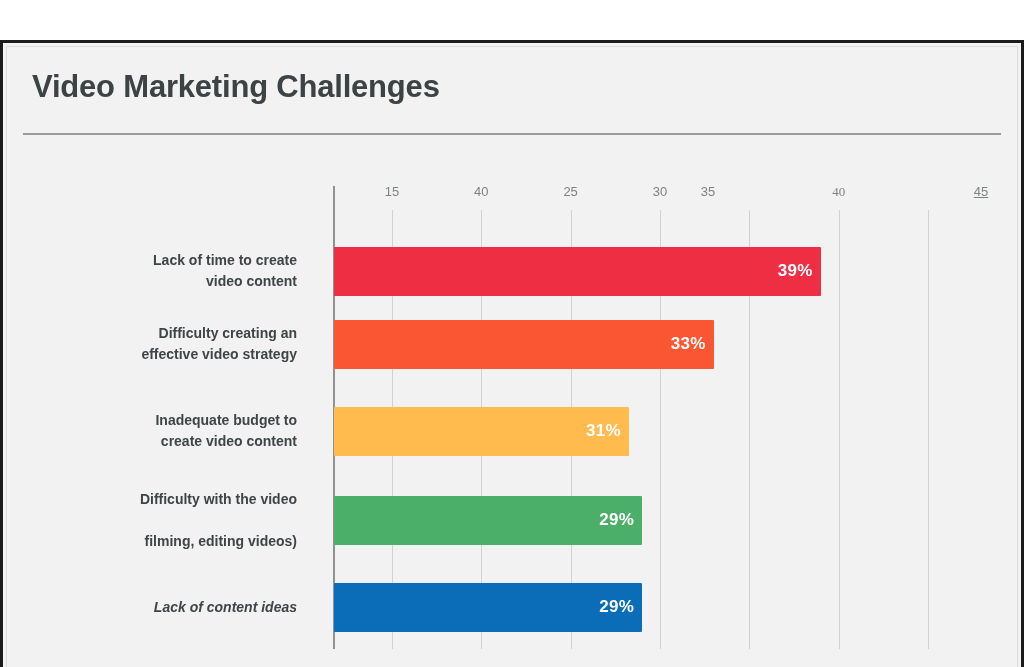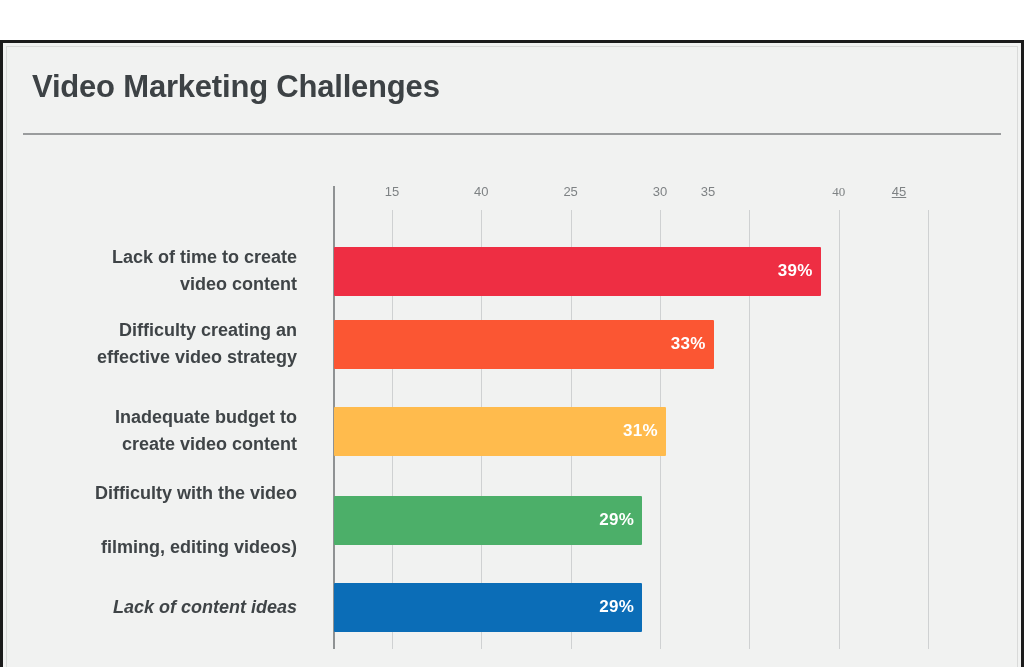--- a/index.html
+++ b/index.html
@@ -89,21 +89,21 @@
   .bar-row {
     position: absolute;
     left: 0;
     width: 100%;
   }
   .cat-label {
     position: absolute;
     right: 728px;           
     width: 290px;
     text-align: right;
-    font-size: 18px;
+    font-size: 14px;
     font-weight: bold;
     color: #3f4447;
     line-height: 1.5;
     transform: translateY(-50%);
   }
   .bar {
     position: absolute;
     left: 327px;
     border-radius: 1px;
     display: flex;
@@ -137,36 +137,36 @@
         <div class="tick-label" style="left: 474.296px;">40</div>
         <div class="gridline" style="left: 563.631px;"></div>
         <div class="tick-label" style="left: 563.631px;">25</div>
         <div class="gridline" style="left: 652.966px;"></div>
         <div class="tick-label" style="left: 652.966px;">30</div>
         <div class="gridline" style="left: 742.301px;"></div>
         <div class="tick-label" style="left: 701px;">35</div>
         <div class="gridline" style="left: 831.636px;"></div>
         <div class="tick-label" style="left: 831.636px; font-family: Liberation Serif, serif;">40</div>
         <div class="gridline" style="left: 920.971px;"></div>
-        <div class="tick-label" style="left: 892px; text-decoration: underline;">45</div>
+        <div class="tick-label" style="left: 974px; text-decoration: underline;">45</div>
         <div class="bar-row">
           <div class="cat-label" style="top: 224px;"><span>Lack of time to create</span><br><span>video content</span></div>
           <div class="bar" style="top: 199.5px; height: 49px; width: 486.769px; background: rgb(238, 46, 67);">
             <span class="bar-value">39%</span>
           </div>
         </div>
         <div class="bar-row">
           <div class="cat-label" style="top: 297px;"><span>Difficulty creating an</span><br><span>effective video strategy</span></div>
           <div class="bar" style="top: 272.5px; height: 49px; width: 379.567px; background: rgb(251, 86, 51);">
             <span class="bar-value">33%</span>
           </div>
         </div>
         <div class="bar-row">
           <div class="cat-label" style="top: 384px;"><span>Inadequate budget to</span><br><span>create video content</span></div>
-          <div class="bar" style="top: 359.5px; height: 49px; width: 332px; background: rgb(255, 187, 77);">
+          <div class="bar" style="top: 359.5px; height: 49px; width: 295px; background: rgb(255, 187, 77);">
             <span class="bar-value">31%</span>
           </div>
         </div>
         <div class="bar-row">
           <div class="cat-label" style="top: 473px;"><span>Difficulty with the video</span><br><br><span>filming, editing videos)</span></div>
           <div class="bar" style="top: 448.5px; height: 49px; width: 308.099px; background: rgb(76, 175, 105);">
             <span class="bar-value">29%</span>
           </div>
         </div>
         <div class="bar-row">

